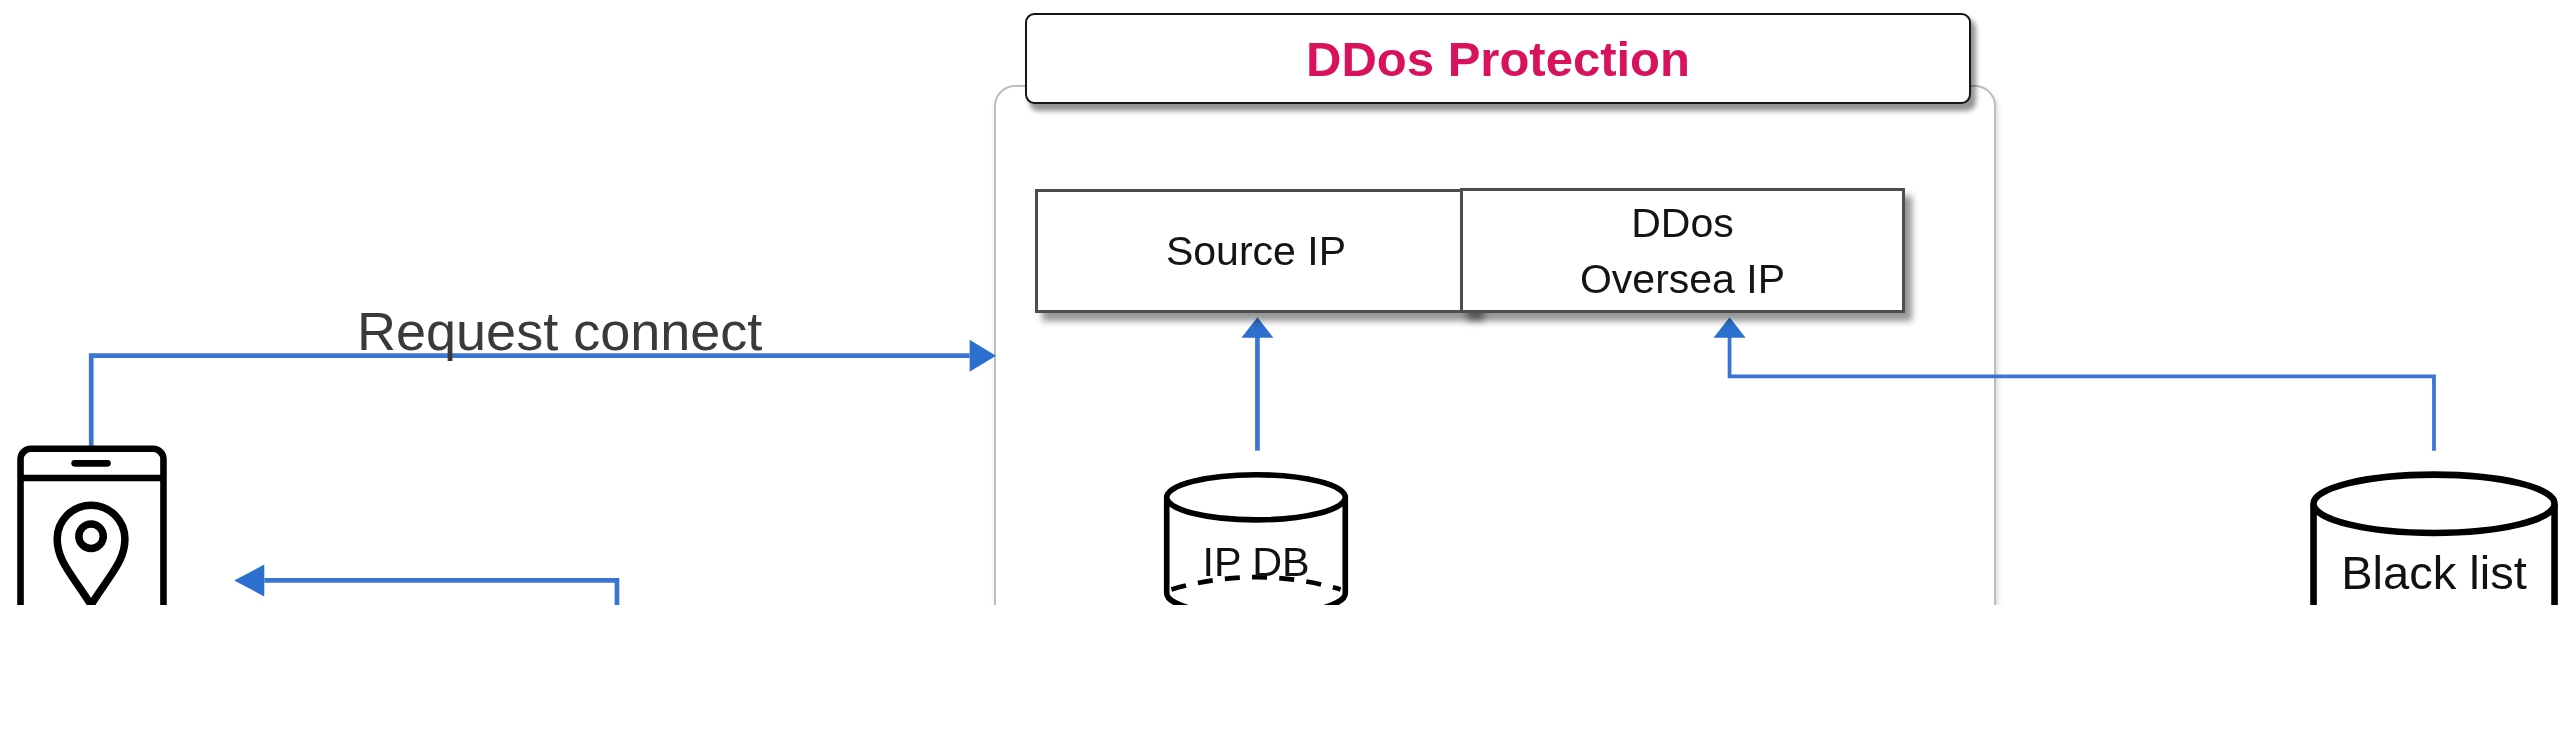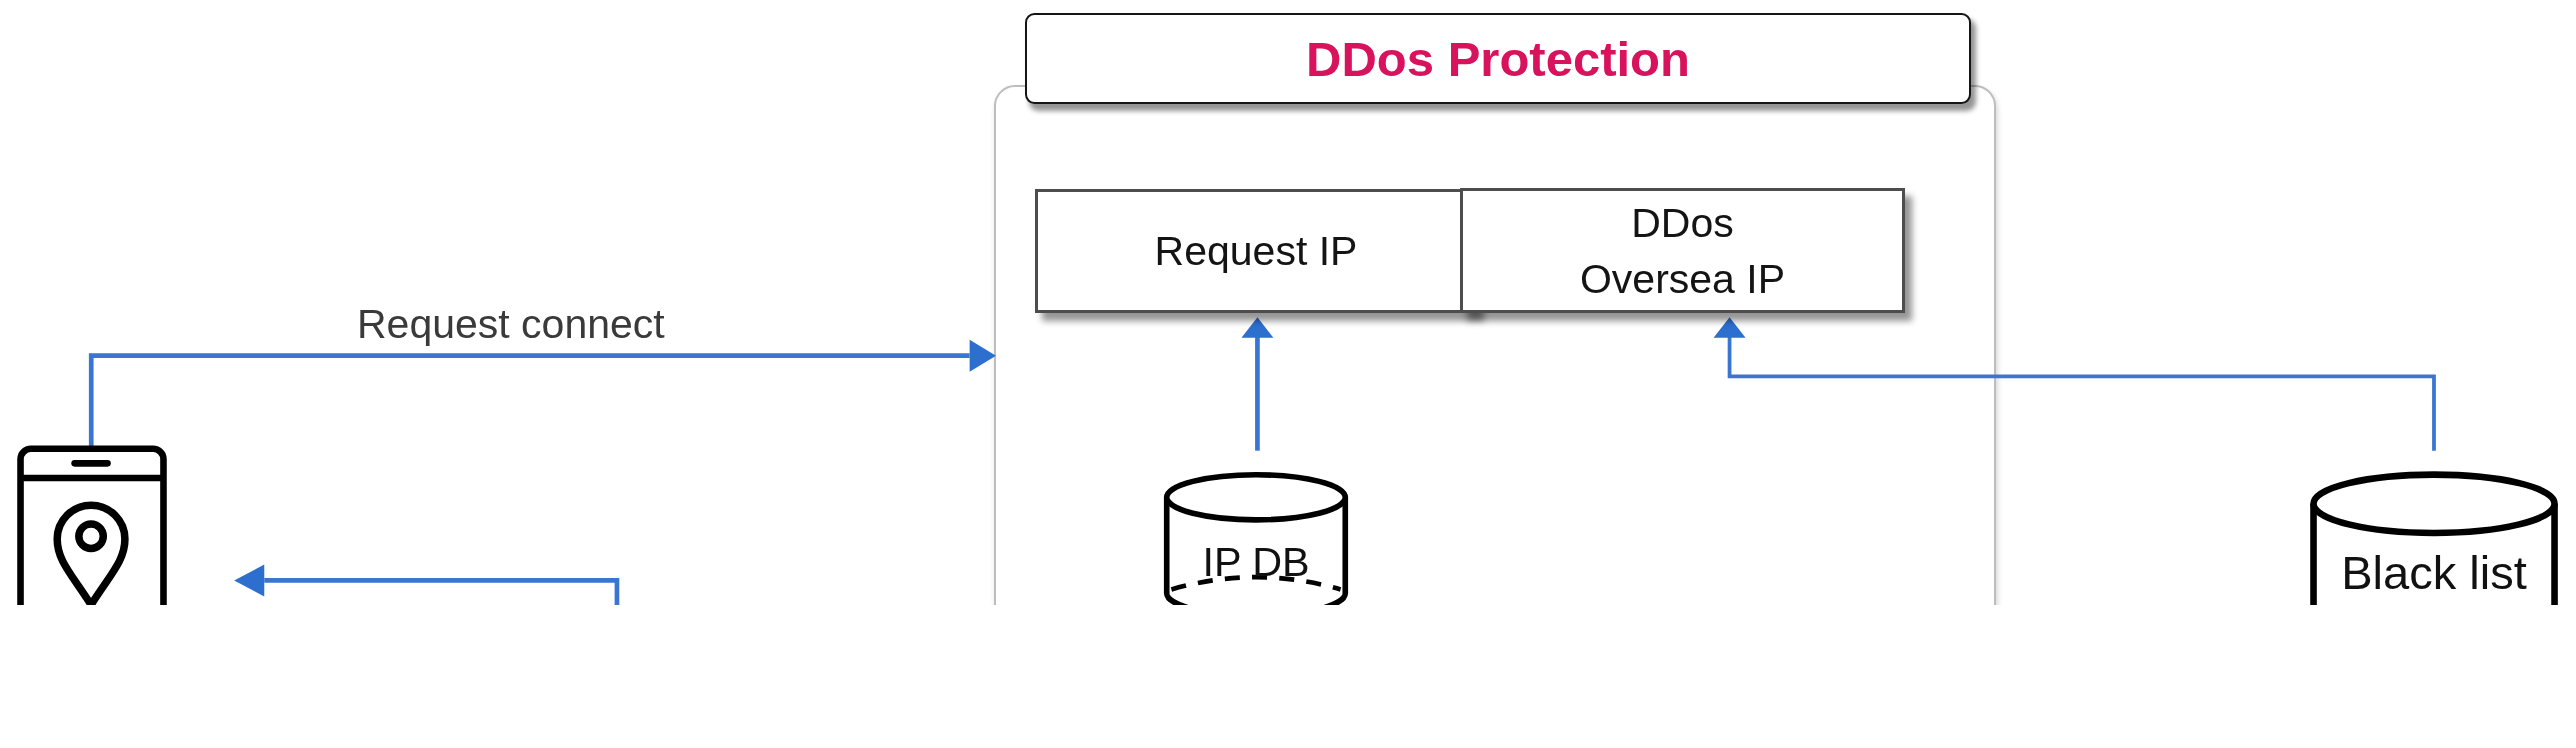--- a/index.html
+++ b/index.html
@@ -34,21 +34,21 @@
     display:flex;flex-direction:column;align-items:center;justify-content:center;
     color:#141414;font-size:41px;text-align:center;line-height:56px;
   }
   .oversea{left:1035px;top:189px;width:442px;height:124px;}
   .source{left:1460px;top:188px;width:445px;height:125px;}
   .cyl{position:absolute;z-index:3;}
   .cyl-ipdb{left:1160px;top:471px;}
   .cyl-blacklist{left:2305px;top:468px;}
   .phone{position:absolute;left:13px;top:441px;z-index:3;}
   .edge-label{
-    position:absolute;z-index:3;color:#3a3a3a;font-size:41px;line-height:1;white-space:nowrap;
+    position:absolute;z-index:3;color:#3a3a3a;font-size:54px;line-height:1;white-space:nowrap;
   }
   .lbl-request{left:357px;top:304px;}
   .lbl-permit{left:656px;top:675px;}
   .cyl-text{font-family:"Liberation Sans", sans-serif;fill:#111;}
 </style>
 </head>
 <body>
 
 <div class="canvas">
 
@@ -71,21 +71,21 @@
       <line x1="1337" y1="479" x2="1337" y2="357" stroke="#3a76d1" stroke-width="5"></line>
       <polygon points="1337,337 1320,359 1354,359" fill="#2d6fce"></polygon>
     </g>
   </svg>
 
   <div class="title-bar">
     <span>DDos Protection</span>
   </div>
 
   <div class="node-box oversea">
-    <span>Request IP</span>
+    <span>Source IP</span>
   </div>
 
   <div class="node-box source">
     <span>DDos</span>
     <span>Oversea IP</span>
   </div>
 
   <svg class="cyl cyl-ipdb" width="192" height="156" viewBox="0 0 204 166">
     <path d="M 7 28 L 7 130 A 95 24 0 0 0 197 130 L 197 28" fill="#ffffff" stroke="#000" stroke-width="6"></path>
     <ellipse cx="102" cy="28" rx="95" ry="24" fill="#ffffff" stroke="#000" stroke-width="6"></ellipse>

